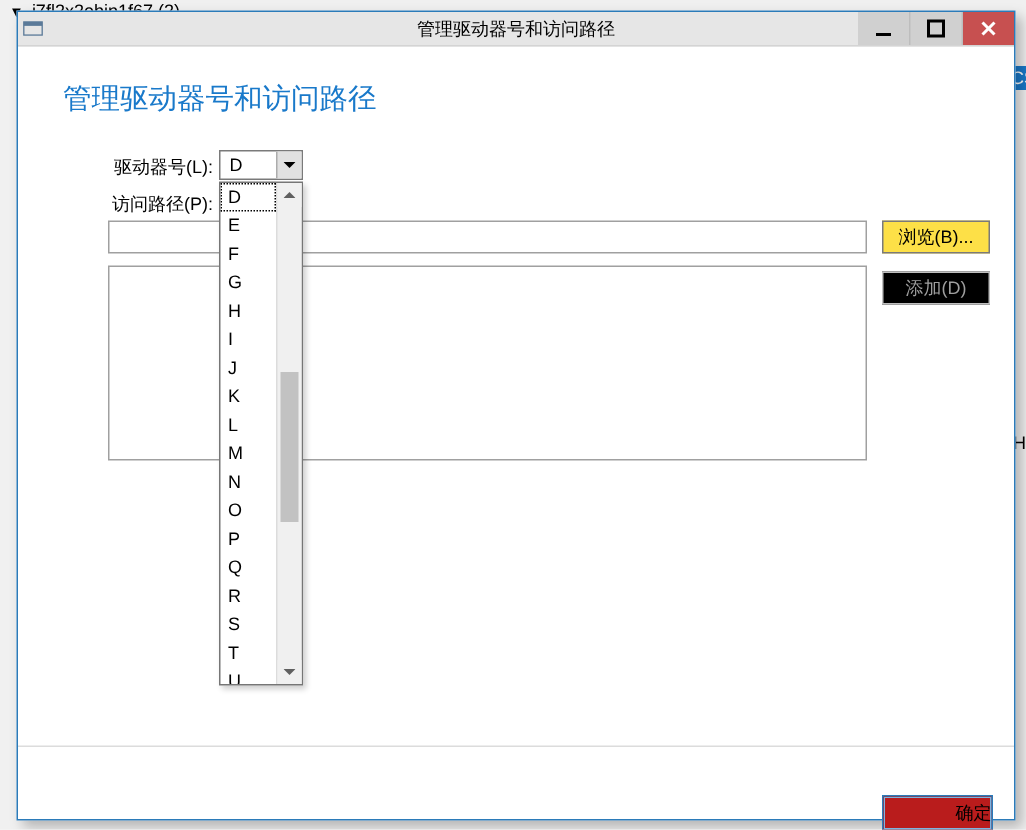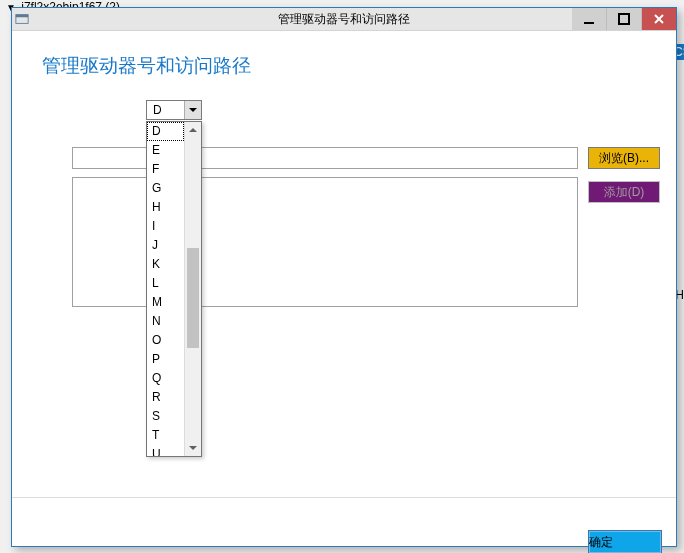--- a/index.html
+++ b/index.html
@@ -177,32 +177,32 @@
     box-sizing: border-box;
     padding: 0 4px;
     font: inherit;
     background: #fff;
   }
   .btn {
     position: absolute;
     width: 72px;
     height: 22px;
     border: 1px solid #7a7a7a;
-    background: #eab308;
+    background: #fde047;
     font: inherit;
     box-sizing: border-box;
     cursor: default;
     display: flex;
     align-items: center;
     justify-content: center;
   }
   .btn.disabled {
     color: #9e9e9e;
     border-color: #bfbfbf;
-    background: #701a75;
+    background: #000000;
   }
   .btn-browse { left: 546px; top: 50px; }
   .btn-add    { left: 546px; top: 84px; }
   .btn-del    { left: 546px; top: 114px; }
 
   .listbox {
     position: absolute;
     left: 30px;
     top: 80px;
     width: 506px;
@@ -273,23 +273,23 @@
     display: flex;
     justify-content: flex-end;
     align-items: center;
     padding-right: 14px;
     gap: 8px;
   }
   .footer .fbtn {
     width: 72px;
     height: 22px;
     border: 1px solid #7a7a7a;
-    background: #0ea5e9;
+    background: #b91c1c;
     font: inherit;
-    display:flex;align-items:center;justify-content:flex-start;margin-top:40px;
+    display:flex;align-items:center;justify-content:flex-end;margin-top:40px;
   }
   .footer .fbtn.default {
     border: 1px solid #2b7bb9;
     box-shadow: inset 0 0 0 1px #7eb4e0;
   }
 </style>
 </head>
 <body>
 
 <div class="bg-tree">
@@ -333,20 +333,22 @@
     </div>
   </div>
 
   <div class="header">
     <h1>管理驱动器号和访问路径</h1>
   </div>
 
   <div class="body">
     <div class="body-abs">
 
+      <span class="lbl-drive">驱动器号(L):</span>
+      <span class="lbl-path">访问路径(P):</span>
 
       <div class="combo">
         <span class="sel-val">D</span>
         <span class="sel-btn">
           <svg viewBox="0 0 8 8">
               <polygon points="0,2 8,2 4,6" fill="#000"></polygon>
             </svg>
         </span>
       </div>
 

